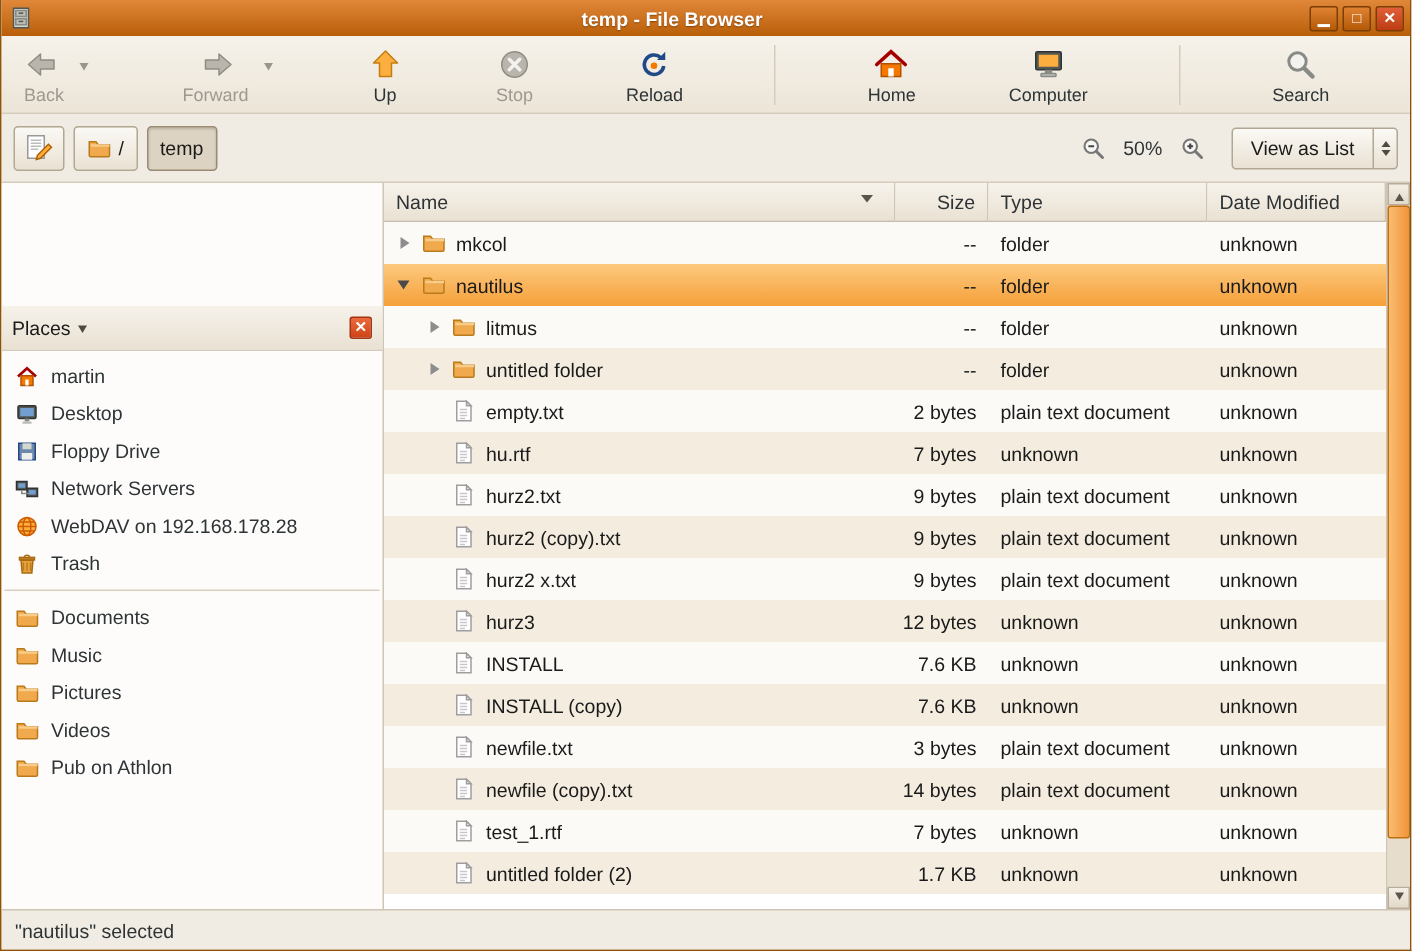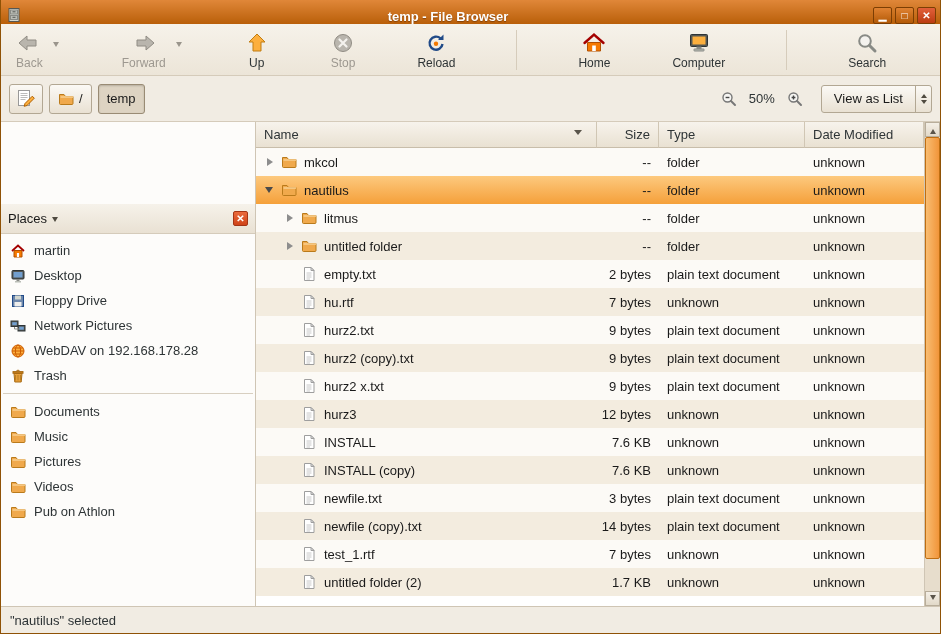--- a/index.html
+++ b/index.html
@@ -13,21 +13,21 @@
   .window {
     width:941px; height:634px;
     display:flex; flex-direction:column;
     border:1px solid #8f5206; border-top:none;
     background:#f1ece3; overflow:hidden;
   }
   
   .titlebar {
     flex:0 0 24px; height:24px;
     background:linear-gradient(#e08739, #b95f09);
-    display:flex; align-items:flex-end; padding:0 4px;gap:40px;
+    display:flex; align-items:center; padding:0 4px;gap:40px;
   }
   .win-icon { width:18px; height:18px; display:flex; align-items:center; justify-content:center; }
   .titlebar .title {
     flex:1; text-align:center; color:#fff; font-weight:bold; font-size:13px;
     text-shadow:0 1px 1px rgba(90,40,0,.6);
   }
   .win-btns { display:flex; gap:3px; }
   .win-btn {
     width:19px; height:17px; border:1px solid #7c3e03; border-radius:2px;
     background:linear-gradient(#e08232, #b35a07);
@@ -354,21 +354,21 @@
           <div class="side-item">
             <span class="side-icon">
               <svg width="16" height="16" viewBox="0 0 16 16">
                 <rect x="1" y="3" width="7" height="5.5" fill="#555753" stroke="#2e3436"></rect>
                 <rect x="2.2" y="4.2" width="4.6" height="3" fill="#729fcf"></rect>
                 <rect x="8" y="7.5" width="7" height="5.5" fill="#555753" stroke="#2e3436"></rect>
                 <rect x="9.2" y="8.7" width="4.6" height="3" fill="#729fcf"></rect>
                 <path d="M4.5 9v2h5" stroke="#888a85" fill="none"></path>
               </svg>
             </span>
-            <span class="side-label">Network Pictures</span>
+            <span class="side-label">Network Servers</span>
           </div>
           <div class="side-item">
             <span class="side-icon">
               <svg width="16" height="16" viewBox="0 0 16 16">
                 <circle cx="8" cy="8" r="6" fill="#fcaf3e" stroke="#ce5c00"></circle>
                 <ellipse cx="8" cy="8" rx="2.6" ry="6" fill="none" stroke="#ce5c00"></ellipse>
                 <path d="M2 8h12M3 5h10M3 11h10" stroke="#ce5c00" fill="none"></path>
               </svg>
             </span>
             <span class="side-label">WebDAV on 192.168.178.28</span>

